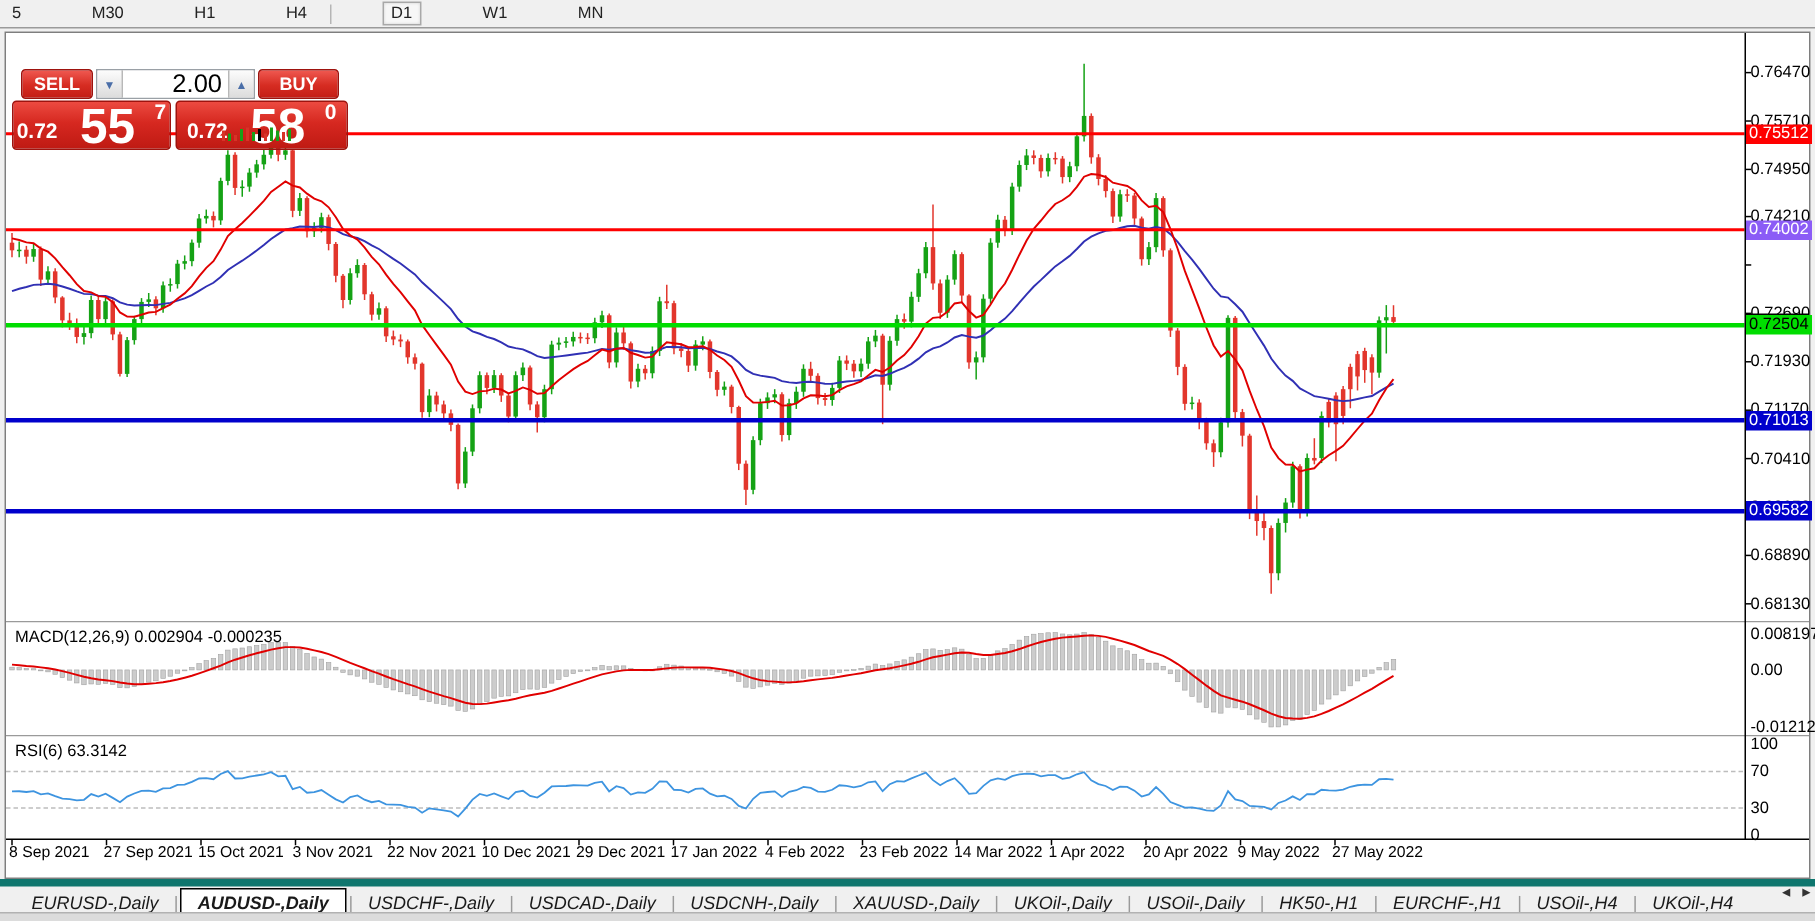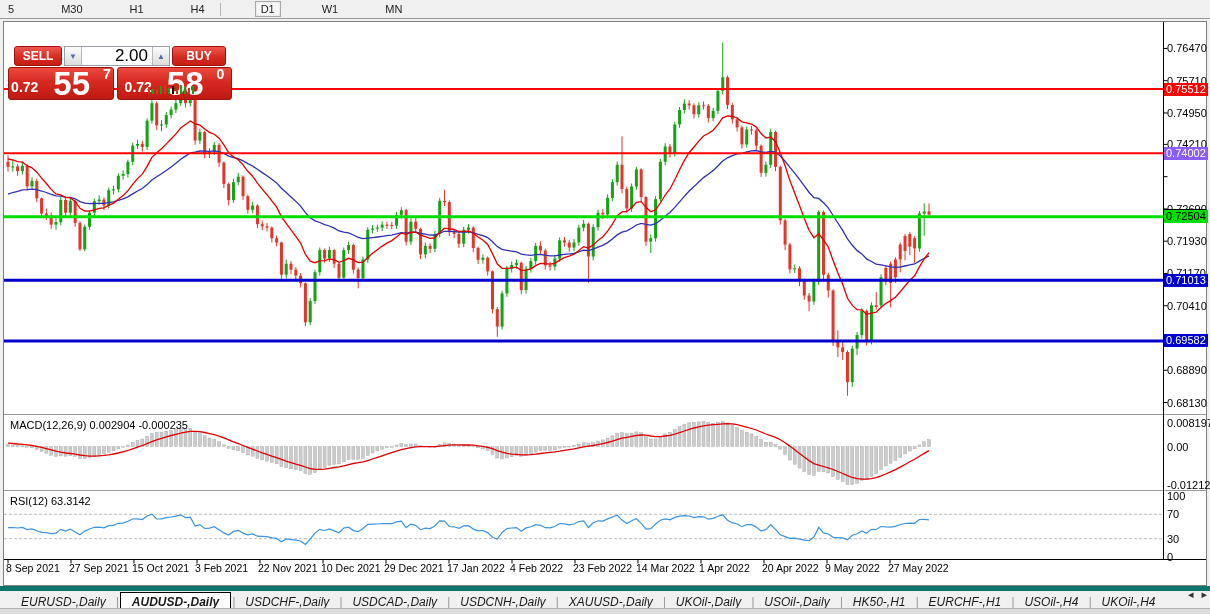--- a/index.html
+++ b/index.html
@@ -735,21 +735,21 @@
       <i style="height: 9px; background: rgb(24, 160, 24);"></i>
       <i style="height: 7px; background: rgb(24, 160, 24);"></i>
       <i style="height: 6px; background: rgb(216, 50, 40);"></i>
       <i style="height: 8px; background: rgb(24, 160, 24);"></i>
     </div>
 
   <div class="ind-label" style="top:419px">
     <span>MACD(12,26,9)</span>&nbsp;<span>0.002904</span>&nbsp;<span>-0.000235</span>
   </div>
   <div class="ind-label" style="top:495px">
-    <span>RSI(12)</span>&nbsp;<span>63.3142</span>
+    <span>RSI(6)</span>&nbsp;<span>63.3142</span>
   </div>
 
   <div id="axis-layer">
       <div class="tick-label" style="left:1167px;top:42px;position:absolute;z-index:2;">0.76470</div>
       <div class="tick-label" style="left:1167px;top:75px;position:absolute;z-index:2;">0.75710</div>
       <div class="tick-label" style="left:1167px;top:107px;position:absolute;z-index:2;">0.74950</div>
       <div class="tick-label" style="left:1167px;top:138px;position:absolute;z-index:2;">0.74210</div>
       <div class="tick-label" style="left:1178px;top:171px;position:absolute;z-index:2;padding-left:34px;">0.73450</div>
       <div class="tick-label" style="left:1167px;top:203px;position:absolute;z-index:2;">0.72690</div>
       <div class="tick-label" style="left:1167px;top:235px;position:absolute;z-index:2;">0.71930</div>
@@ -769,21 +769,21 @@
       <div class="tick-label" style="left:1167px;top:479px;position:absolute;z-index:2;">-0.012121</div>
       <div class="tick-label" style="left:1167px;top:490px;position:absolute;z-index:2;">100</div>
       <div class="tick-label" style="left:1167px;top:508px;position:absolute;z-index:2;">70</div>
       <div class="tick-label" style="left:1167px;top:533px;position:absolute;z-index:2;">30</div>
       <div class="tick-label" style="left:1167px;top:551px;position:absolute;z-index:2;">0</div>
     </div>
   <div id="date-layer">
       <div class="date-label" style="left:6px;position:absolute;">8 Sep 2021</div>
       <div class="date-label" style="left:69px;position:absolute;">27 Sep 2021</div>
       <div class="date-label" style="left:132px;position:absolute;">15 Oct 2021</div>
-      <div class="date-label" style="left:195px;position:absolute;">3 Feb 2021</div>
+      <div class="date-label" style="left:195px;position:absolute;">3 Nov 2021</div>
       <div class="date-label" style="left:258px;position:absolute;">22 Nov 2021</div>
       <div class="date-label" style="left:321px;position:absolute;">10 Dec 2021</div>
       <div class="date-label" style="left:384px;position:absolute;">29 Dec 2021</div>
       <div class="date-label" style="left:447px;position:absolute;">17 Jan 2022</div>
       <div class="date-label" style="left:510px;position:absolute;">4 Feb 2022</div>
       <div class="date-label" style="left:573px;position:absolute;">23 Feb 2022</div>
       <div class="date-label" style="left:636px;position:absolute;">14 Mar 2022</div>
       <div class="date-label" style="left:699px;position:absolute;">1 Apr 2022</div>
       <div class="date-label" style="left:762px;position:absolute;">20 Apr 2022</div>
       <div class="date-label" style="left:825px;position:absolute;">9 May 2022</div>

